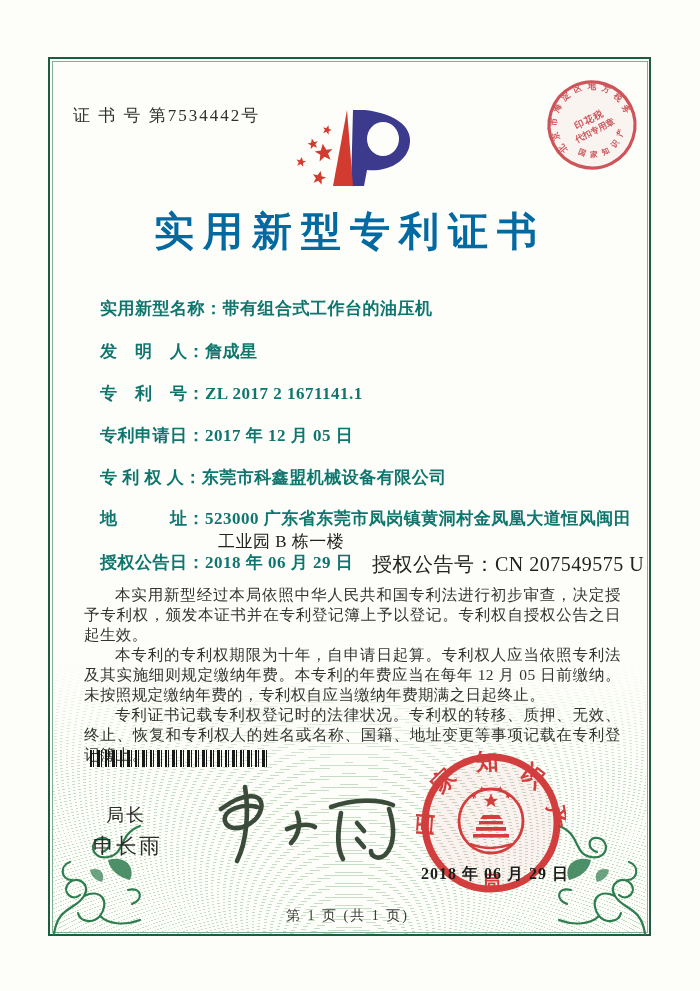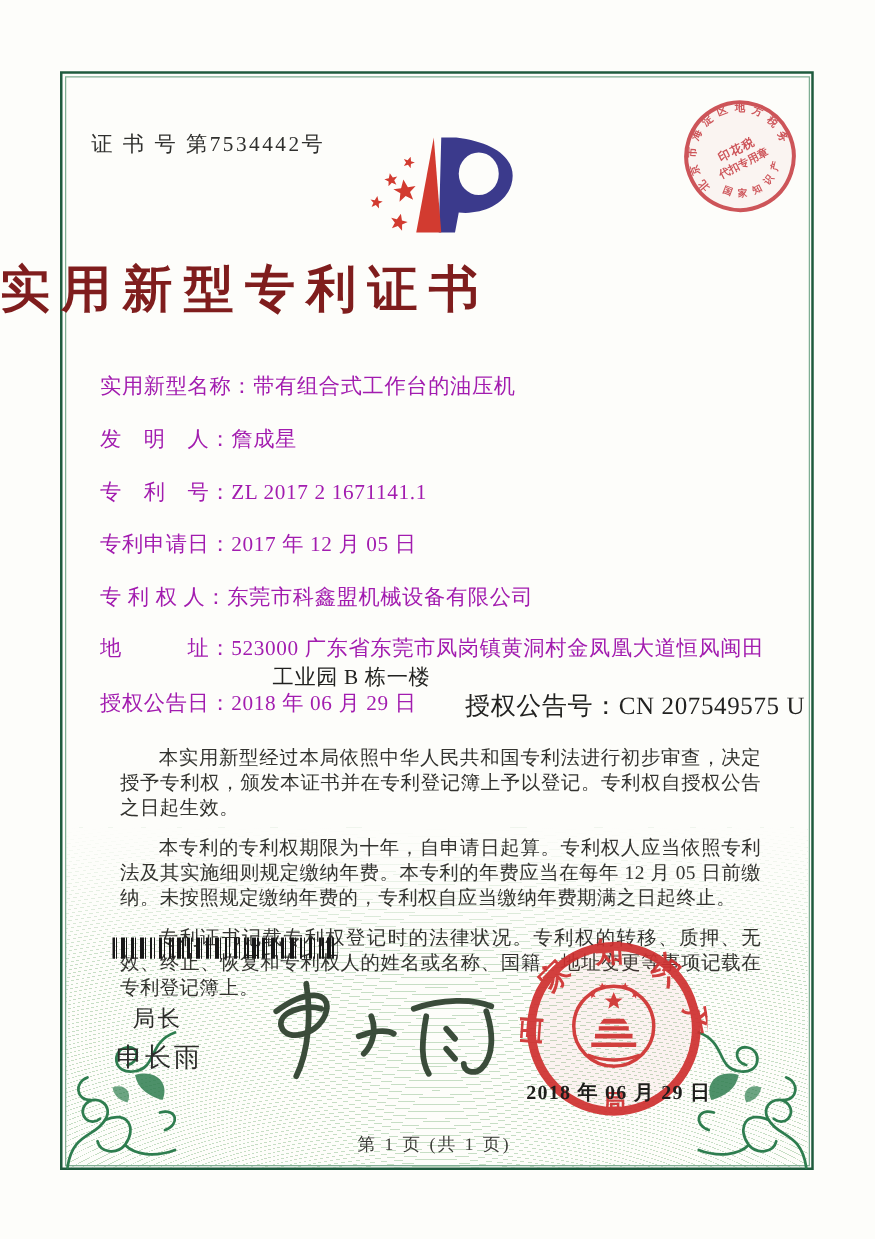--- a/index.html
+++ b/index.html
@@ -28,34 +28,34 @@
       linear-gradient(180deg,#fdfdfa 0%,rgba(253,253,250,0) 42%),
       repeating-radial-gradient(140% 120% at 50% 128%,
         rgba(122,178,122,.42) 0 1px, rgba(253,253,250,0) 1px 7px);
   }
 
   
   .cert-no{left:73px;top:104px;font-size:17px;letter-spacing:2px;color:#2f2f2d;}
   .logo{left:293px;top:106px;width:122px;height:86px;}
   .tax-stamp{left:545px;top:78px;width:94px;height:94px;transform:rotate(-27deg);opacity:.85;}
   .title{
-    left:0;top:204px;width:700px;
-    font-size:40px;font-weight:700;letter-spacing:9px;color:#7f1d1d;
-  }
-
-  
-  .field-row{left:80px;font-size:17px;letter-spacing:.5px;color:#a21caf;white-space:nowrap;}
+    left:0;top:204px;width:700px;text-align:center;
+    font-size:40px;font-weight:700;letter-spacing:9px;color:#0369a1;
+  }
+
+  
+  .field-row{left:100px;font-size:17px;letter-spacing:.5px;color:#0f766e;white-space:nowrap;font-weight:bold;}
   .f-label{display:inline-block;min-width:89px;}
   .addr2{left:177px;font-size:17px;letter-spacing:.5px;color:#222220;margin-left:41px;}
   .grant-no-group{left:372px;font-size:20px;letter-spacing:.5px;color:#222220;white-space:nowrap;}
 
   
   .paras{left:84px;top:585px;width:537px;font-size:15.5px;line-height:20px;
     color:#33332f;text-align:justify;letter-spacing:.4px;}
-  .paras p{margin:12px;text-indent:2em;}
+  .paras p{margin:0;text-indent:2em;}
 
   
   .barcode{
     left:90px;top:750px;width:180px;height:17px;
     background:repeating-linear-gradient(90deg,
       #181818 0 2px,transparent 2px 3px,
       #181818 3px 4px,transparent 4px 7px,
       #181818 7px 10px,transparent 10px 11px,
       #181818 11px 12px,transparent 12px 15px);
   }

